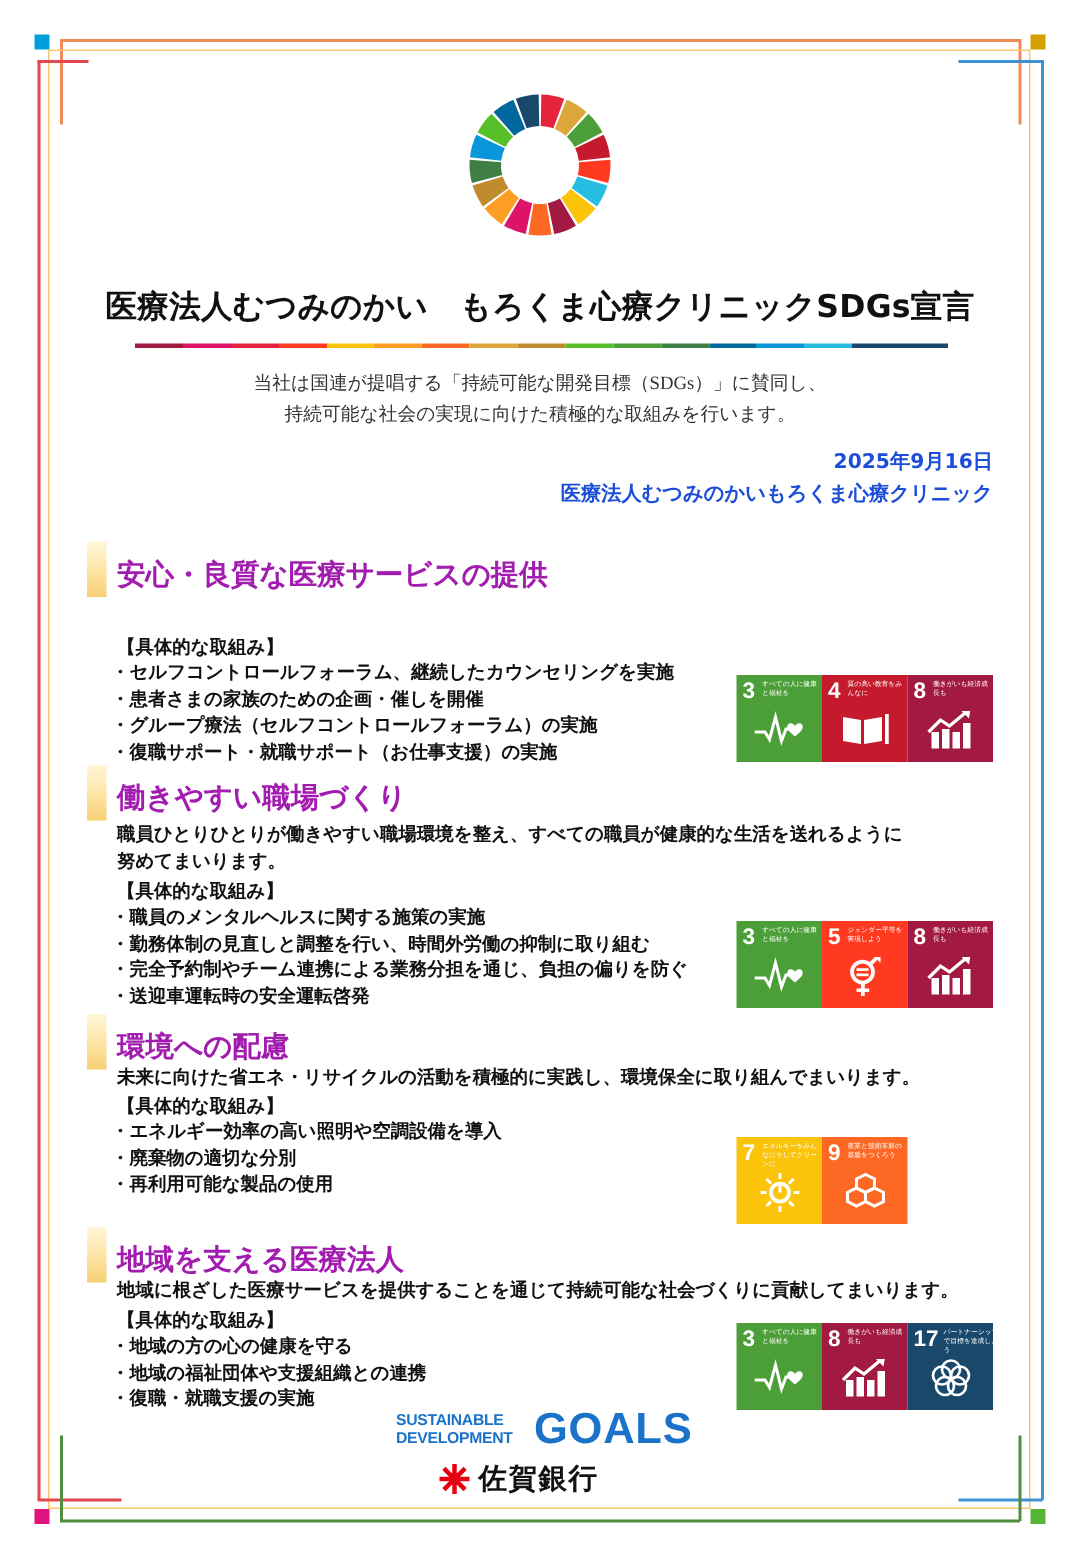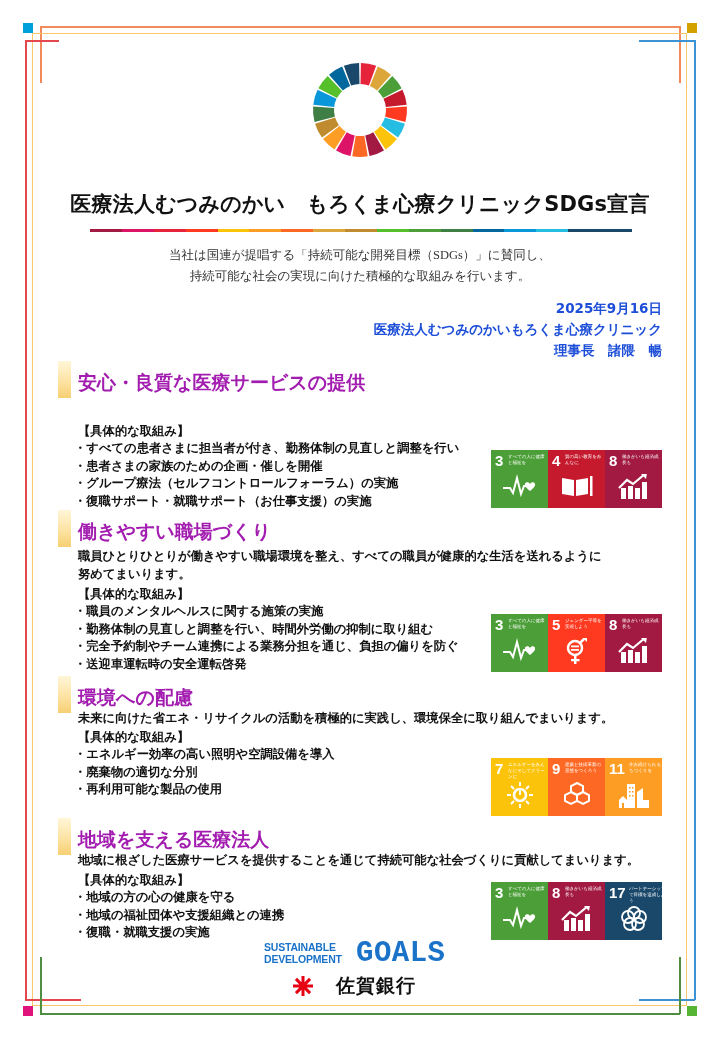--- a/index.html
+++ b/index.html
@@ -32,23 +32,23 @@
 
   .tiles { position:absolute; left:433px; display:flex; }
   .tile { width:57px; height:58px; position:relative; color:#fff; overflow:hidden; }
   .tile .num { position:absolute; left:4px; top:2px; font-size:15px; font-weight:bold; font-family:"Liberation Sans", sans-serif; }
   .tile .cap { position:absolute; left:17px; top:4px; font-size:4.5px; line-height:6px; width:38px; white-space:normal; }
   .tile svg { position:absolute; left:12px; top:24px; }
 
   .goals-logo { position:absolute; left:264px; top:940px; width:200px; height:30px; }
   .goals-small { position:absolute; left:0; top:2px; font-family:"Liberation Sans", sans-serif;
                  font-weight:bold; font-size:10.5px; line-height:11.5px; color:#1a73c8; letter-spacing:-0.2px; }
-  .goals-big { position:absolute; left:92px; top:-3px; font-family:Liberation Mono, monospace;
+  .goals-big { position:absolute; left:92px; top:-3px; font-family:Liberation Sans, sans-serif;
                font-weight:bold; font-size:29px; color:#1a73c8; letter-spacing:0.5px; }
-  .bank { position:absolute; left:292px; top:973px; display:flex; align-items:center; gap:22px; }
+  .bank { position:absolute; left:292px; top:973px; display:flex; align-items:center; gap:5px; }
   .bank-name { font-family:"DejaVu Serif", "Liberation Serif", serif; font-weight:bold; font-size:19px; color:#111; letter-spacing:1px; }
 </style>
 </head>
 <body>
 
 <div>
 
   <div class="sq" style="left:23px;top:23px;background:#00a0dc;"></div>
   <div class="sq" style="left:687px;top:23px;background:#d3a100;"></div>
   <div class="sq" style="left:23px;top:1006px;background:#e0127b;"></div>
@@ -116,29 +116,28 @@
     <span style="background: rgb(25, 72, 106);"></span>
   </div>
 <div class="intro">
   <div>当社は国連が提唱する「持続可能な開発目標（SDGs）」に賛同し、</div>
   <div>持続可能な社会の実現に向けた積極的な取組みを行います。</div>
 </div>
 
 <div class="sign">
   <div>2025年9月16日</div>
   <div>医療法人むつみのかいもろくま心療クリニック</div>
-  <div>理事長　諸隈　暢</div>
 </div>
 
 <div class="section" style="top:361px;height:150px;">
   <div class="sec-bar"></div>
   <div class="sec-title">安心・良質な医療サービスの提供</div>
   <div class="sec-sub" style="top:62px;">【具体的な取組み】</div>
   <ul class="sec-items" style="top:79px;">
-    <li>すべての患者さまに担当者が付き、勤務体制の見直しと調整を行い</li>
+    <li>セルフコントロールフォーラム、継続したカウンセリングを実施</li>
     <li>患者さまの家族のための企画・催しを開催</li>
     <li>グループ療法（セルフコントロールフォーラム）の実施</li>
     <li>復職サポート・就職サポート（お仕事支援）の実施</li>
   </ul>
   <div class="tiles" style="top:89px;">
       <div class="tile" style="background: rgb(76, 159, 56);"><span class="num">3</span><span class="cap">すべての人に健康と福祉を</span><span><svg width="34" height="24" viewBox="0 0 34 24">
             <polyline points="0,14 7,14 10,19 14,4 18,20 21,12 24,12" fill="none" stroke="#fff" stroke-width="2"></polyline>
             <path d="M27,10 c1.5,-3 6,-2 5,1.5 c-0.6,2 -3,3.8 -5,5.5 c-2,-1.7 -4.4,-3.5 -5,-5.5 c-1,-3.5 3.5,-4.5 5,-1.5z" fill="#fff"></path>
           </svg></span></div>
       <div class="tile" style="background: rgb(197, 25, 45);"><span class="num">4</span><span class="cap">質の高い教育をみんなに</span><span><svg width="34" height="26" viewBox="0 0 34 26">
@@ -223,37 +222,20 @@
               <line x1="8" y1="22" x2="11" y2="19"></line>
             </g>
           </svg></span></div>
       <div class="tile" style="background: rgb(253, 105, 37);"><span class="num">9</span><span class="cap">産業と技術革新の基盤をつくろう</span><span><svg width="34" height="28" viewBox="0 0 34 28">
             <g fill="none" stroke="#fff" stroke-width="2">
               <path d="M17,1 L23,4 L23,10 L17,13 L11,10 L11,4 Z"></path>
               <path d="M11,10 L17,13 L17,19 L11,22 L5,19 L5,13 Z"></path>
               <path d="M23,10 L29,13 L29,19 L23,22 L17,19 L17,13 Z"></path>
             </g>
           </svg></span></div>
-      <div class="tile" style="background: rgb(253, 157, 36);"><span class="num">11</span><span class="cap" style="left: 24px;">住み続けられるまちづくりを</span><span><svg width="34" height="28" viewBox="0 0 34 28">
-            <g fill="#fff">
-              <rect x="10" y="2" width="8" height="24"></rect>
-              <path d="M2,26 L2,18 L6,14 L10,18 L10,26 Z"></path>
-              <path d="M20,26 L20,10 L26,6 L26,26 Z"></path>
-              <rect x="26" y="18" width="6" height="8"></rect>
-            </g>
-            <g fill="#fd9d24">
-              <rect x="12" y="5" width="1.5" height="1.5"></rect>
-              <rect x="15" y="5" width="1.5" height="1.5"></rect>
-              <rect x="12" y="9" width="1.5" height="1.5"></rect>
-              <rect x="15" y="9" width="1.5" height="1.5"></rect>
-              <rect x="12" y="13" width="1.5" height="1.5"></rect>
-              <rect x="15" y="13" width="1.5" height="1.5"></rect>
-              <rect x="5" y="21" width="2" height="5"></rect>
-            </g>
-          </svg></span></div>
     </div>
 </div>
 
 <div class="section" style="top:818px;height:125px;">
   <div class="sec-bar"></div>
   <div class="sec-title">地域を支える医療法人</div>
   <div class="sec-desc" style="top:33px;">
     <div>地域に根ざした医療サービスを提供することを通じて持続可能な社会づくりに貢献してまいります。</div>
   </div>
   <div class="sec-sub" style="top:54px;">【具体的な取組み】</div>

